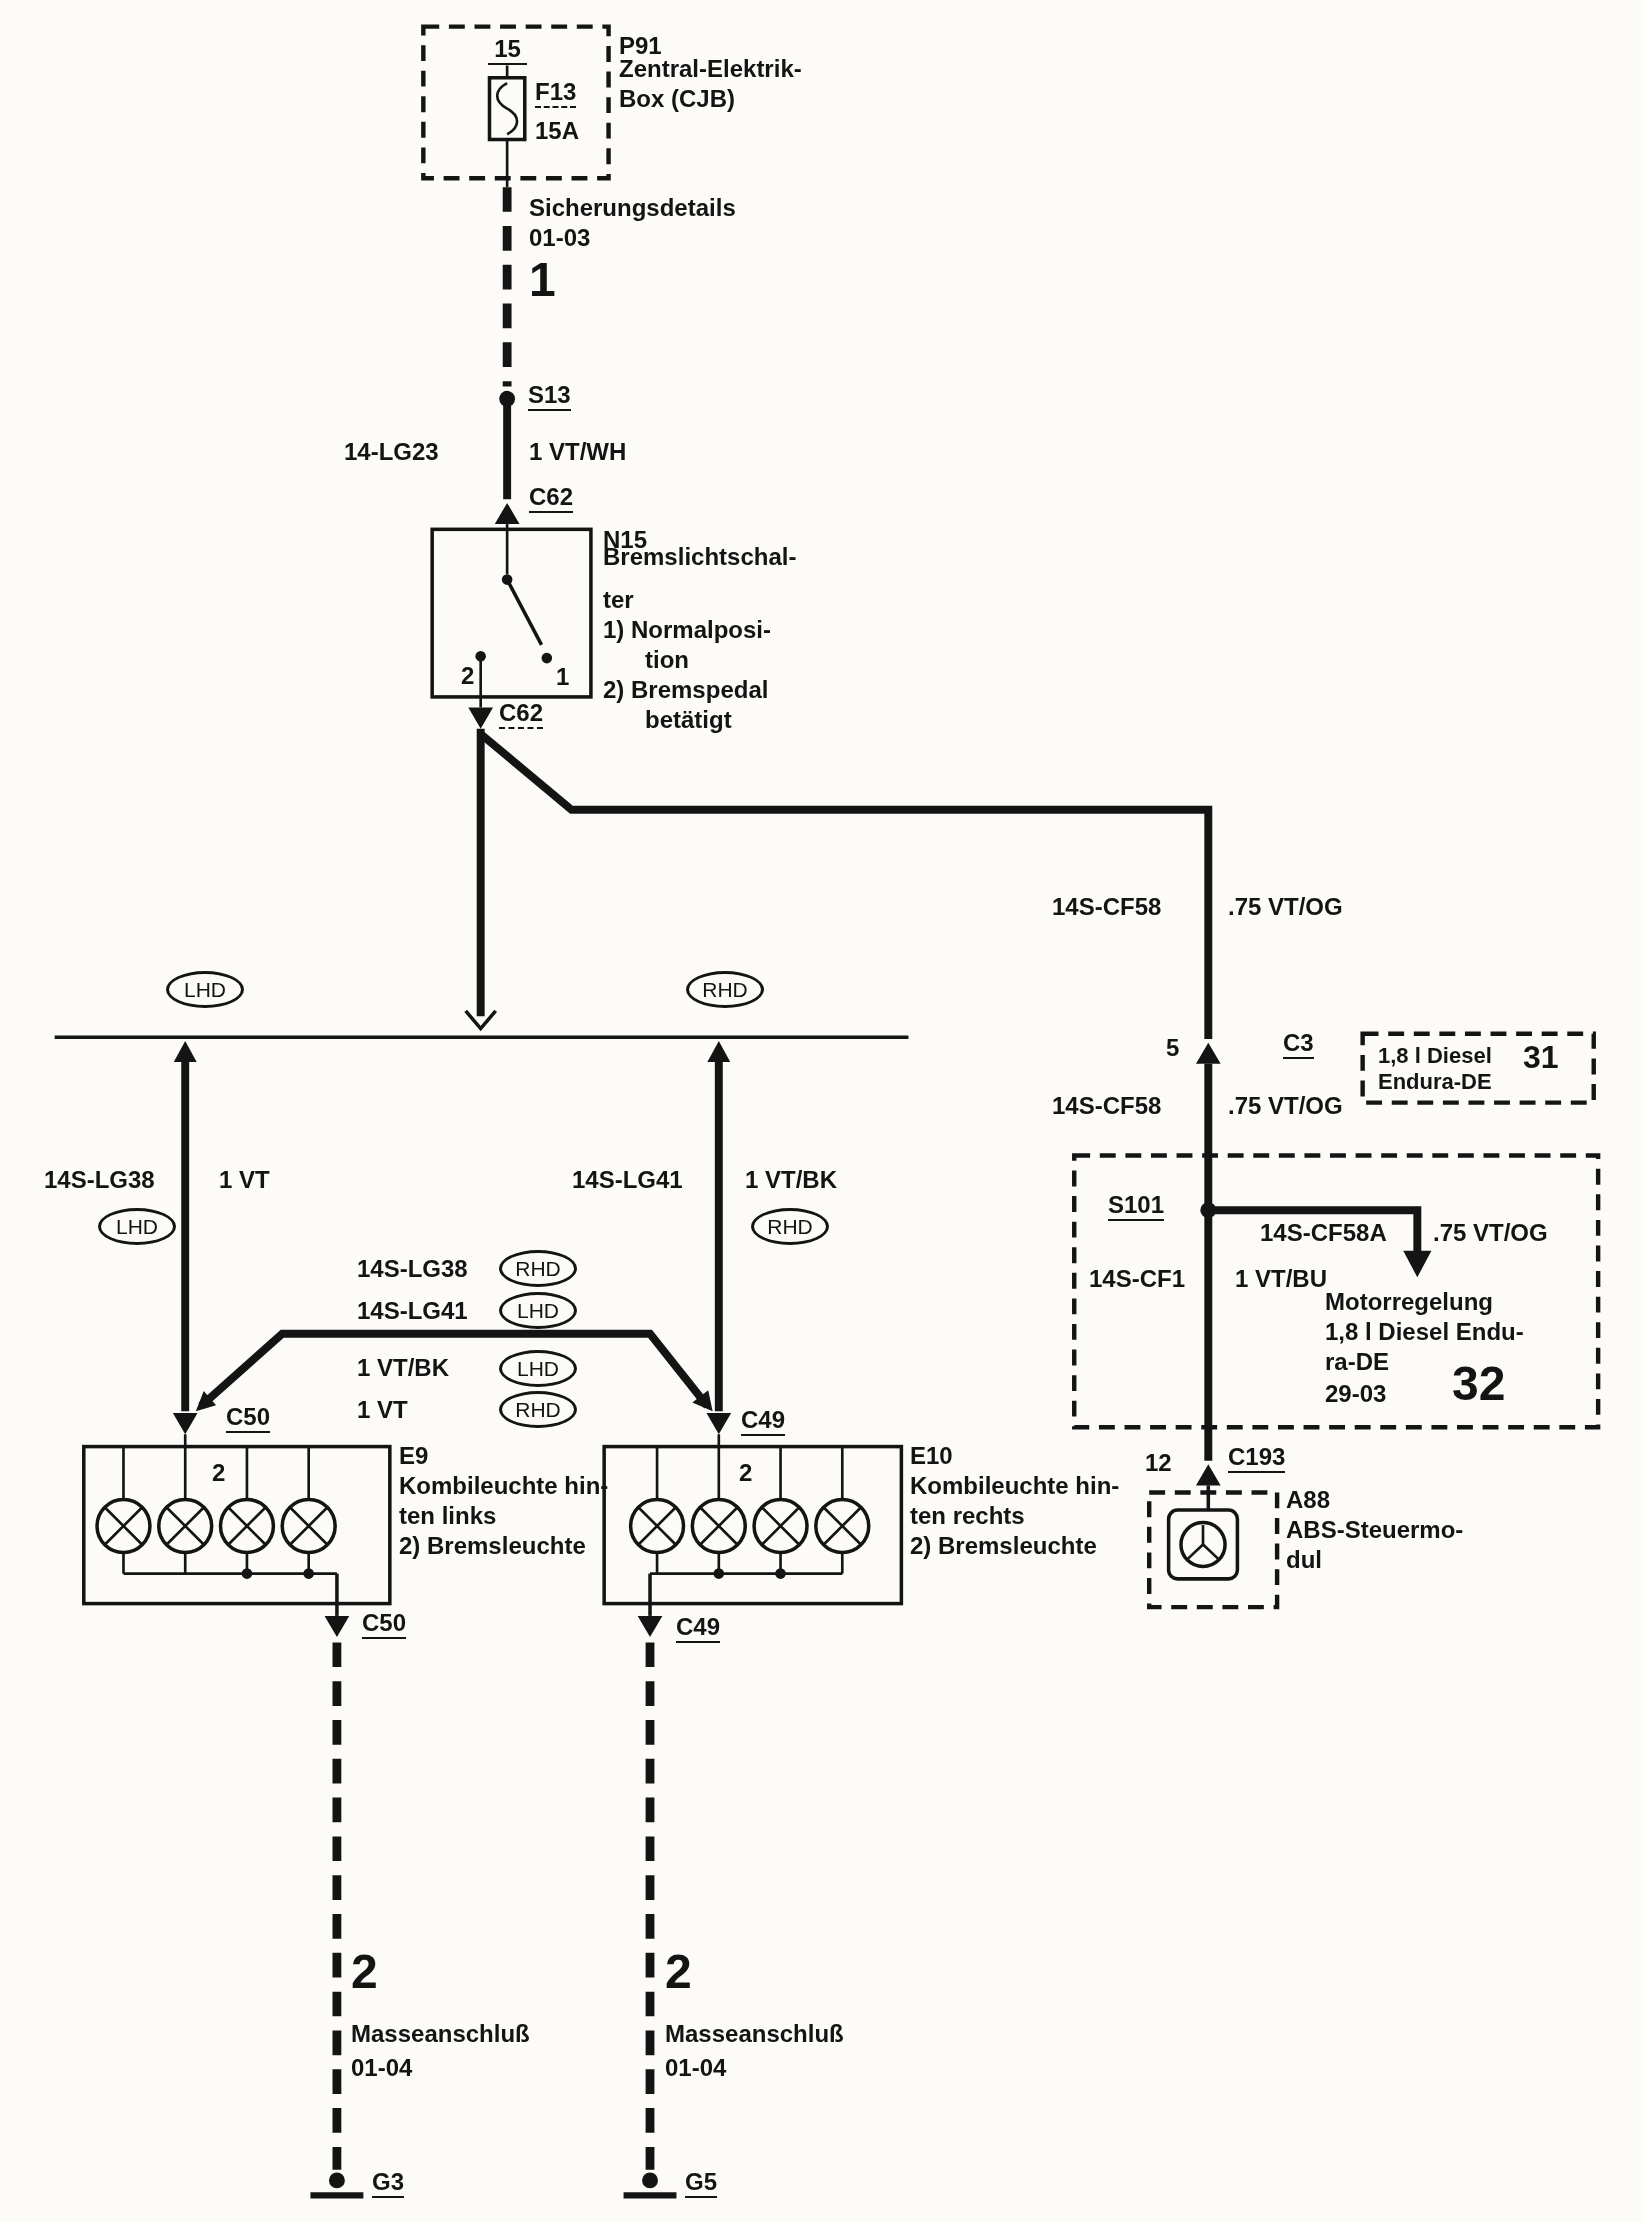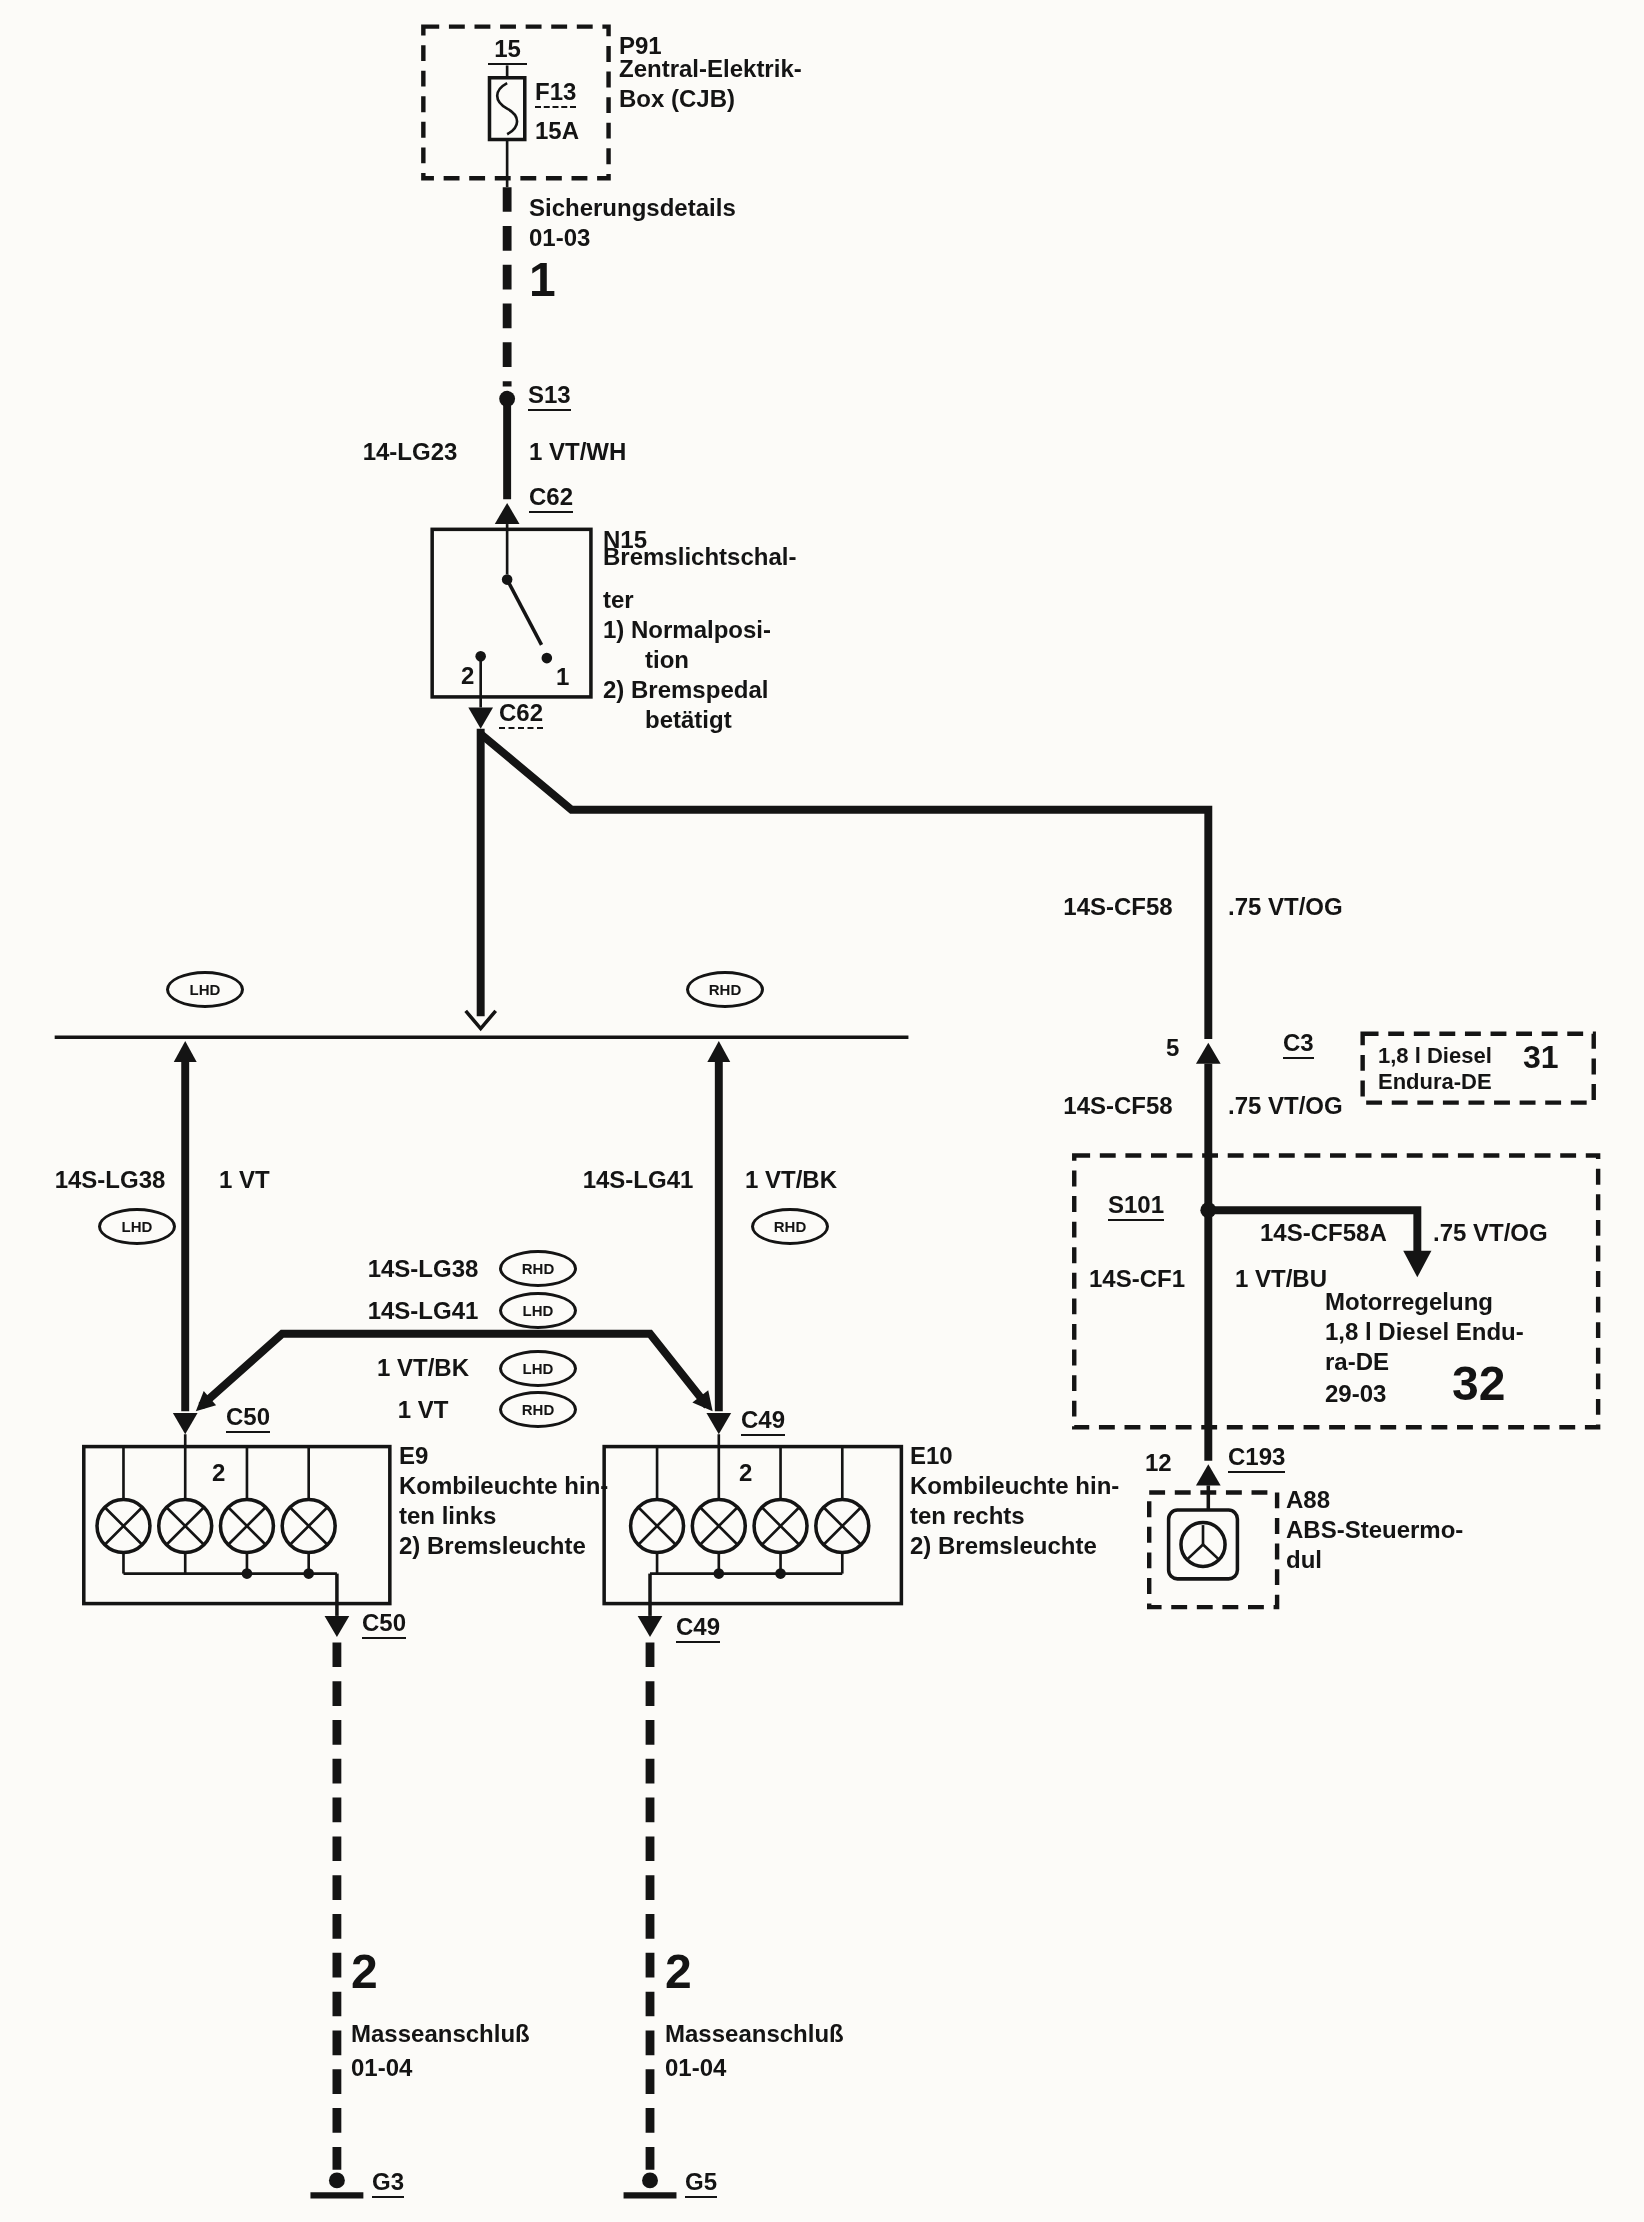--- a/index.html
+++ b/index.html
@@ -7,27 +7,27 @@
   .page{position:relative;width:1644px;height:2222px;background:#fcfbf8;font-family:"Liberation Sans",sans-serif;color:#141414;margin:0 auto;overflow:hidden}
   svg.wires{position:absolute;left:0;top:0}
   .w3{fill:none;stroke:#141414;stroke-width:3}
   .w4{fill:none;stroke:#141414;stroke-width:4}
   .w9{fill:none;stroke:#141414;stroke-width:9;stroke-linejoin:miter}
   .dashw{fill:none;stroke:#141414;stroke-width:10;stroke-dasharray:28 16}
   .dbox{fill:none;stroke:#141414;stroke-width:5;stroke-dasharray:18 11}
   .fl{fill:#141414;stroke:none}
   .bar{stroke:#141414;stroke-width:7}
   .lbl{position:absolute;font-size:24px;font-weight:700;line-height:1.15;white-space:nowrap;color:#141414}
-  .lbl.r{text-align:center}
+  .lbl.r{text-align:left}
   .lbl.sm{font-size:22px}
   .conn{border-bottom:2.6px solid #141414;padding-bottom:0.9px}
   .conn-d{border-bottom:2.6px dashed #141414;padding-bottom:0.9px}
   .big{font-size:48px;line-height:1}
   .big31{font-size:32px;line-height:1}
-  .oval{position:absolute;width:78px;height:37px;border:3.5px solid #141414;border-radius:50%;display:flex;align-items:center;justify-content:center;font-size:15px;font-weight:700;background:#fcfbf8}
+  .oval{position:absolute;width:78px;height:37px;border:3.5px solid #141414;border-radius:50%;display:flex;align-items:center;justify-content:center;font-size:21px;font-weight:400;background:#fcfbf8}
 </style>
 </head>
 <body>
 
 <div class="page">
 
 <svg class="wires" width="1644" height="2222" viewBox="0 0 1864 2519">
 
   <g>
     <rect x="480" y="30" width="210" height="172" class="dbox"></rect>

